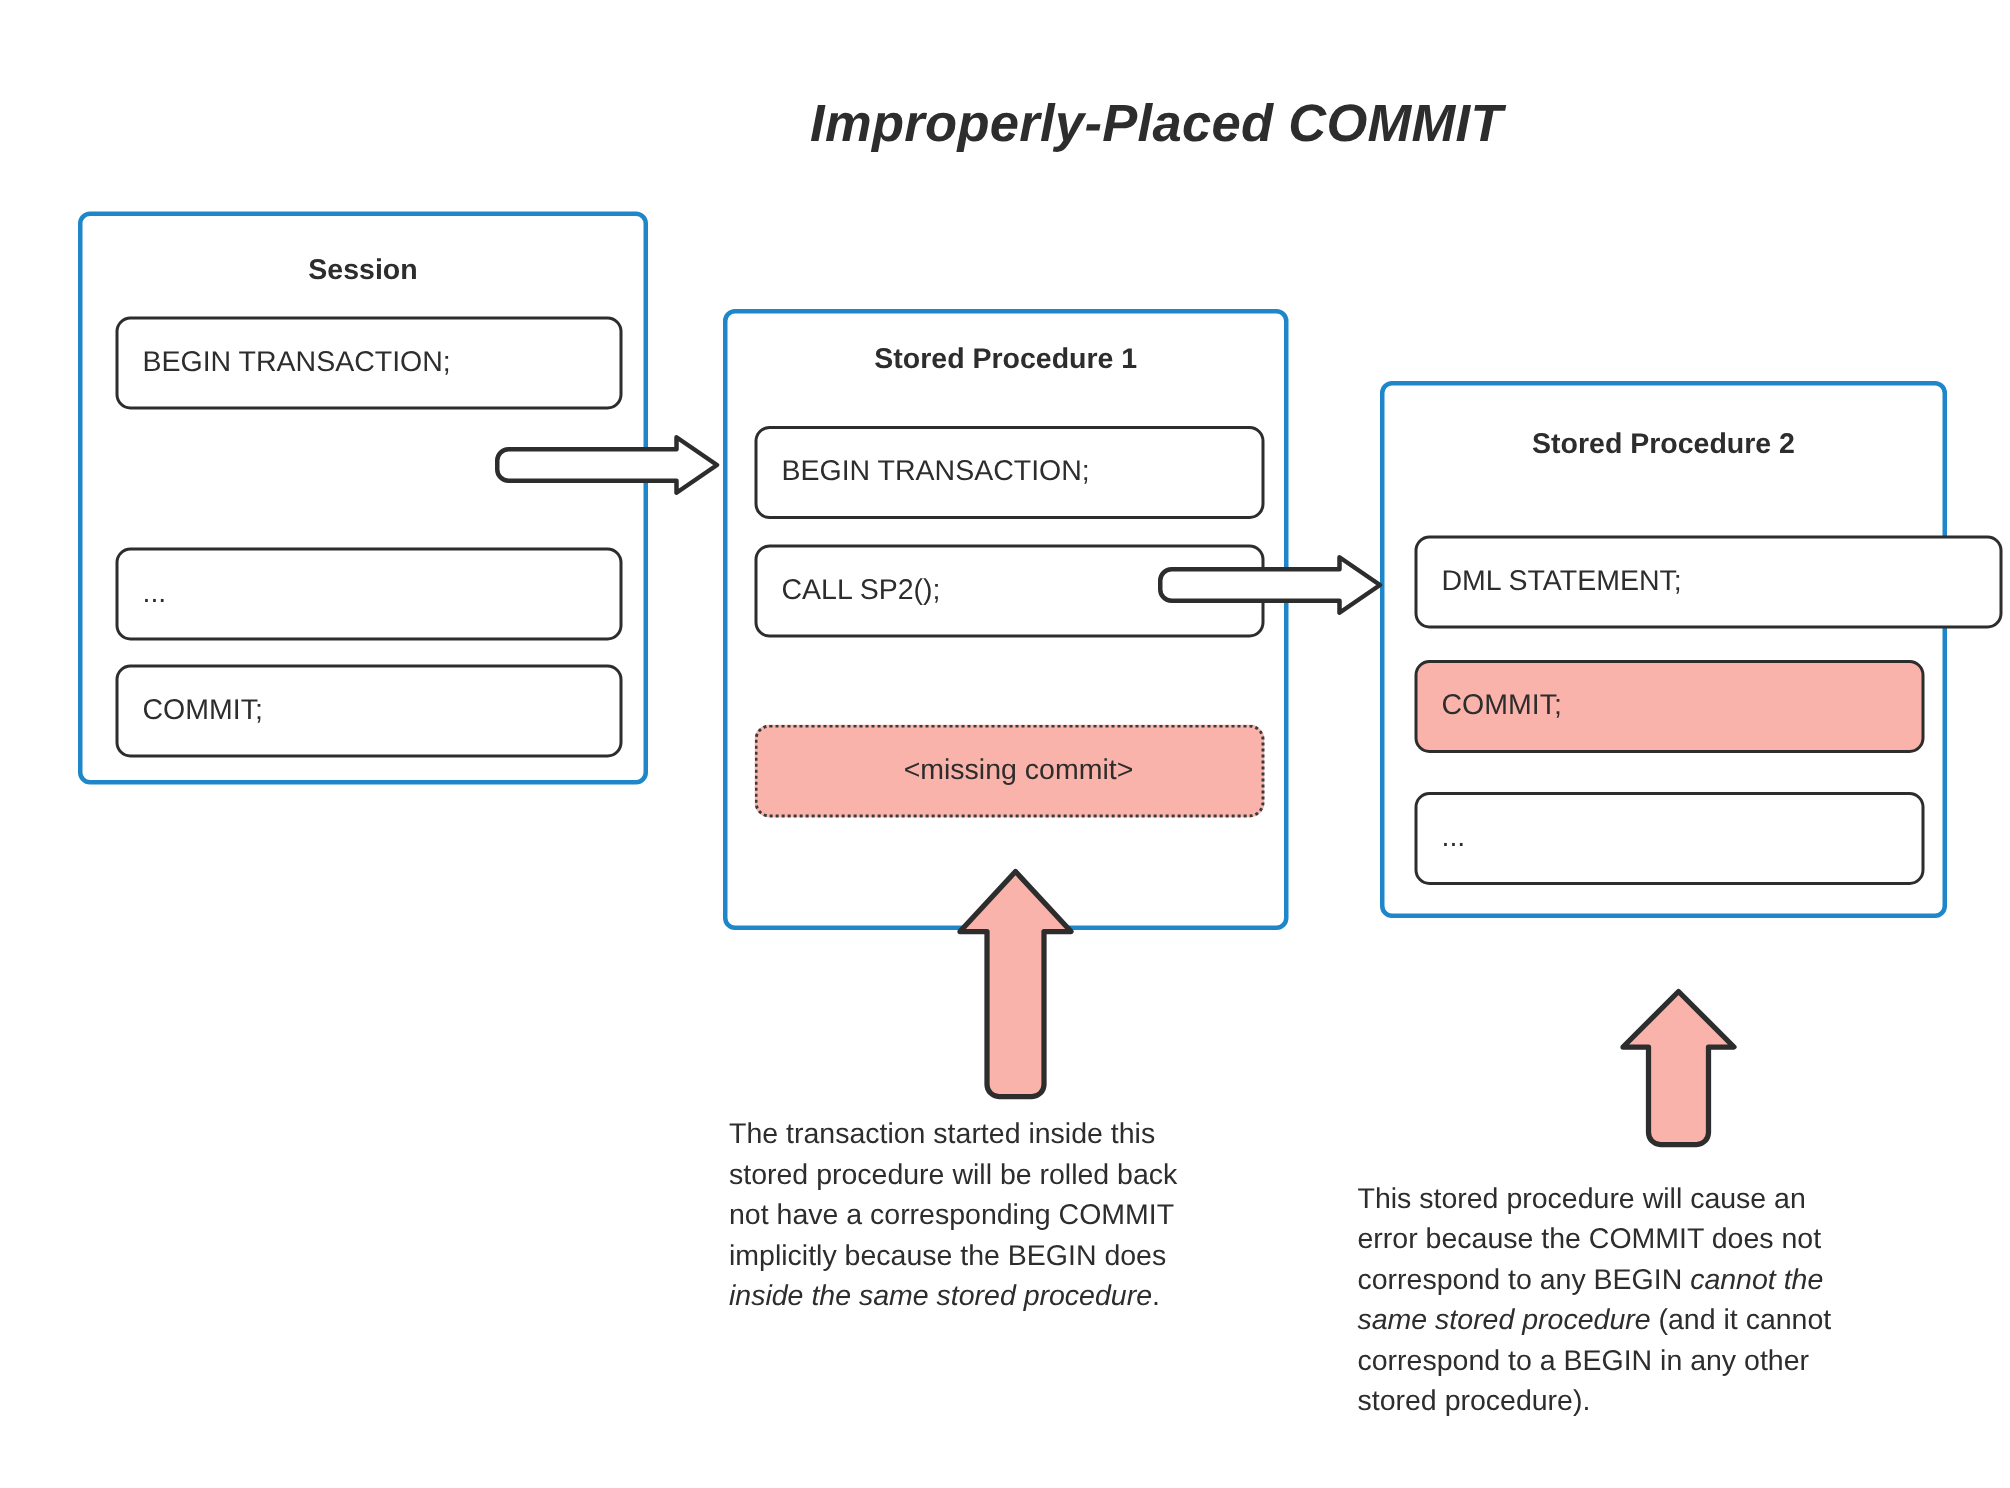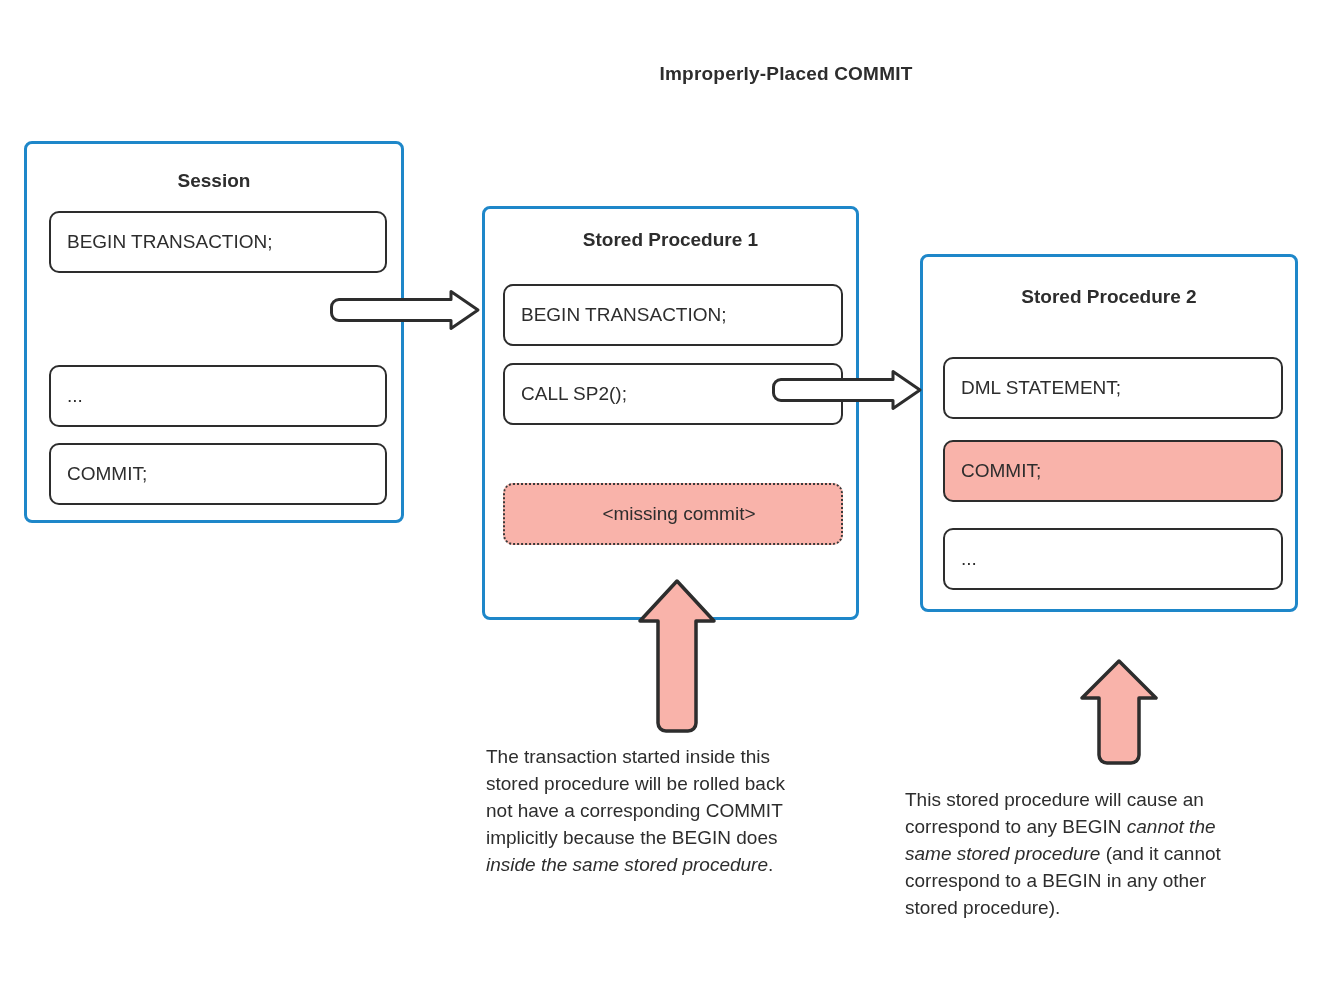--- a/index.html
+++ b/index.html
@@ -7,22 +7,22 @@
     --pink:#f9b3aa;
     --ink:#2d2d2d;
   }
   *{box-sizing:border-box;margin:0;padding:0;}
   body{
     width:1340px;height:992px;position:relative;background:#ffffff;
     font-family:"Liberation Sans", sans-serif;color:var(--ink);overflow:hidden;
   }
   .abs{position:absolute;}
   .diagram-title{
-    left:486px;top:63px;width:600px;text-align:center;
-    font-size:19px;font-weight:bold;letter-spacing:.2px;
+    left:471px;top:63px;width:600px;text-align:center;
+    font-size:35px;font-weight:bold;letter-spacing:.2px;font-style:italic;
   }
   .container{
     background:#fff;border:3px solid var(--blue);border-radius:8px;
   }
   .container .box-title{
     position:absolute;left:0;width:100%;text-align:center;
     font-size:19px;font-weight:bold;
   }
   .row{
     position:absolute;height:62px;background:#fff;
@@ -37,37 +37,37 @@
   .note .it{font-style:italic;}
   svg{display:block;overflow:visible;}
   .call-arrow{fill:#ffffff;stroke:var(--ink);stroke-width:3;stroke-linejoin:round;}
   .up-arrow{fill:var(--pink);stroke:var(--ink);stroke-width:3.5;stroke-linejoin:round;}
 </style>
 </head>
 <body>
 
 <div class="abs diagram-title">Improperly-Placed COMMIT</div>
 
-<div class="abs container" style="left:24px;top:141px;width:380px;height:382px;">
+<div class="abs container" style="left:52px;top:141px;width:380px;height:382px;">
   <div class="box-title" style="top:26px;">Session</div>
   <div class="row" style="left:22px;top:67px;width:338px;">BEGIN TRANSACTION;</div>
   <div class="row" style="left:22px;top:221px;width:338px;">...</div>
   <div class="row" style="left:22px;top:299px;width:338px;">COMMIT;</div>
 </div>
 
 <div class="abs container" style="left:482px;top:206px;width:377px;height:414px;">
   <div class="box-title" style="top:20px;">Stored Procedure 1</div>
   <div class="row" style="left:18px;top:75px;width:340px;">BEGIN TRANSACTION;</div>
   <div class="row" style="left:18px;top:154px;width:340px;">CALL SP2();</div>
   <div class="row missing" style="left:18px;top:274px;width:340px;">&lt;missing commit&gt;</div>
 </div>
 
 <div class="abs container" style="left:920px;top:254px;width:378px;height:358px;">
   <div class="box-title" style="top:29px;">Stored Procedure 2</div>
-  <div class="row" style="left:20px;top:100px;width:340px;">DML STATEMENT;</div>
+  <div class="row" style="left:20px;top:100px;width:392px;">DML STATEMENT;</div>
   <div class="row error" style="left:20px;top:183px;width:340px;">COMMIT;</div>
   <div class="row" style="left:20px;top:271px;width:340px;">...</div>
 </div>
 
 <svg class="abs" style="left:326px;top:285px;" width="158" height="50">
   <path class="call-arrow" d="M 125 6.5 L 152 25 L 125 43.5 L 125 35.5 H 13 A 7.5 7.5 0 0 1 5.5 28 V 22 A 7.5 7.5 0 0 1 13 14.5 H 125 Z"></path>
 </svg>
 
 <svg class="abs" style="left:768px;top:365px;" width="158" height="50">
   <path class="call-arrow" d="M 125 6.5 L 152 25 L 125 43.5 L 125 35.5 H 13 A 7.5 7.5 0 0 1 5.5 28 V 22 A 7.5 7.5 0 0 1 13 14.5 H 125 Z"></path>
@@ -84,17 +84,18 @@
 <div class="abs note" style="left:486px;top:743px;">
   <div>The transaction started inside this</div>
   <div>stored procedure will be rolled back</div>
   <div>not have a corresponding COMMIT</div>
   <div>implicitly because the BEGIN does</div>
   <div><span class="it">inside the same stored procedure</span><span>.</span></div>
 </div>
 
 <div class="abs note" style="left:905px;top:786px;">
   <div>This stored procedure will cause an</div>
+  <div>error because the COMMIT does not</div>
   <div><span>correspond to any BEGIN </span><span class="it">cannot the</span></div>
   <div><span class="it">same stored procedure</span><span> (and it cannot</span></div>
   <div>correspond to a BEGIN in any other</div>
   <div>stored procedure).</div>
 </div>
 
 </body></html>

